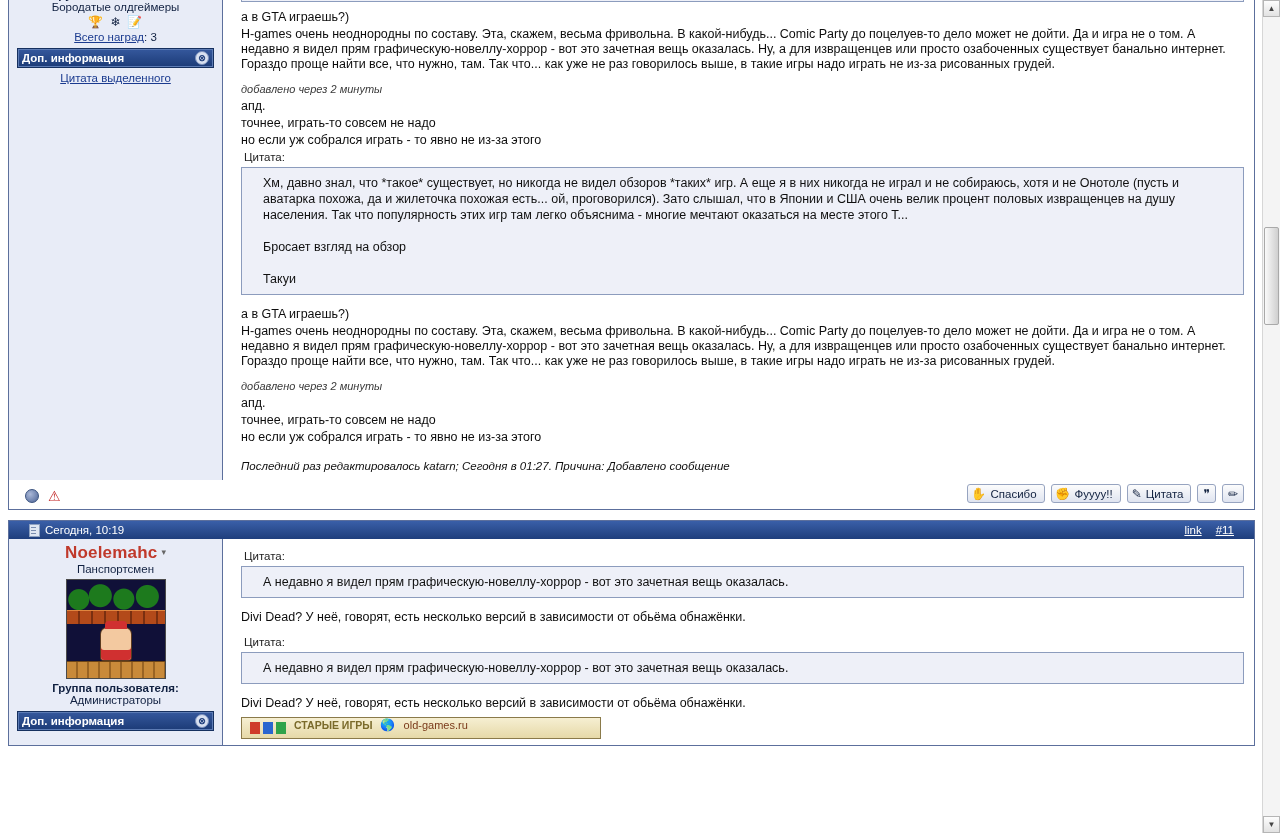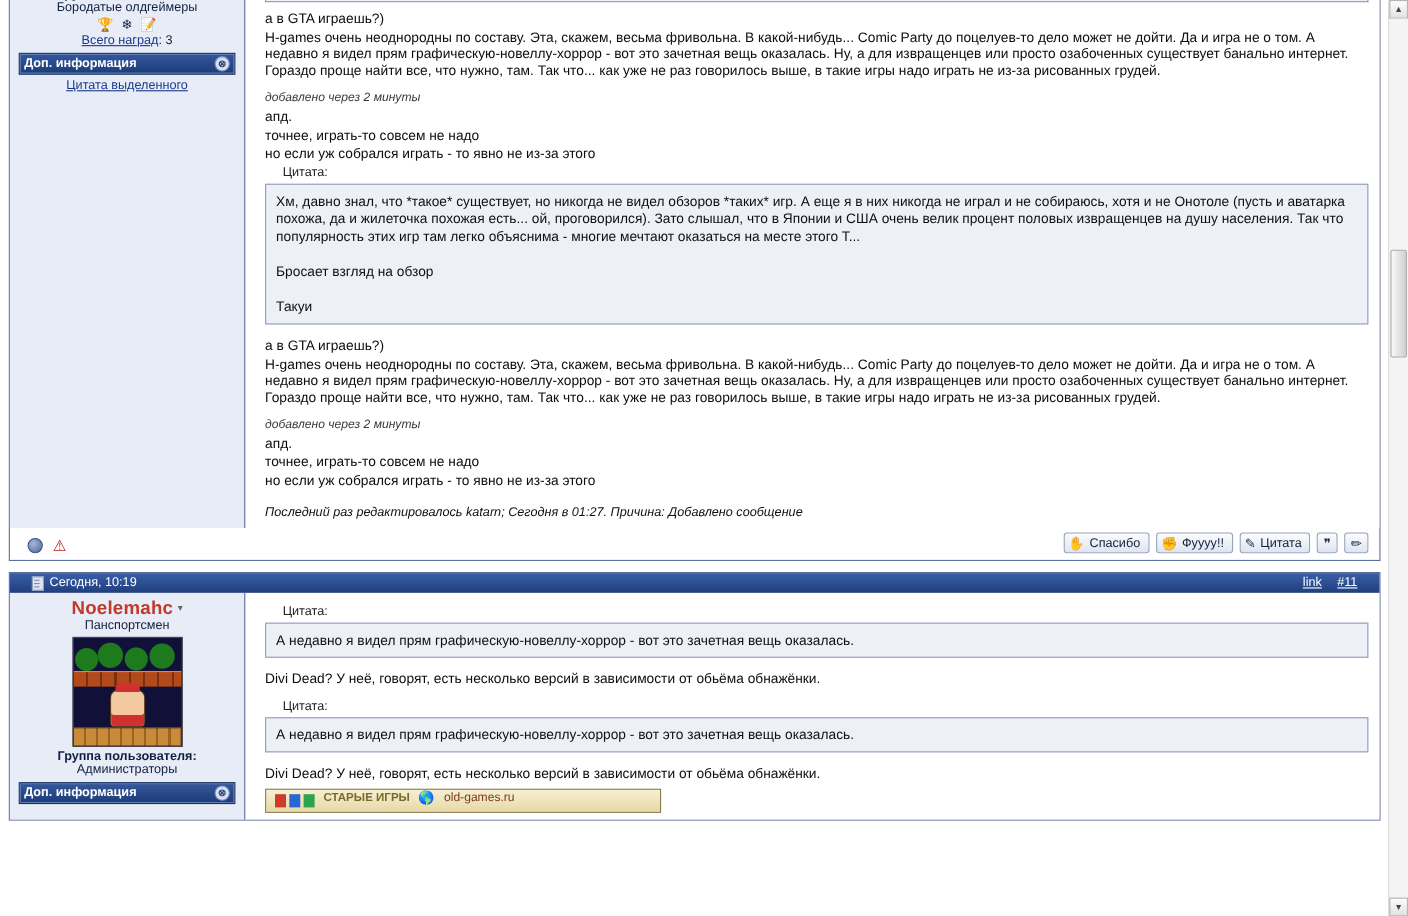--- a/index.html
+++ b/index.html
@@ -177,26 +177,26 @@
     color: #22407c;
     font-size: 9px;
     line-height: 12px;
     text-align: center;
     border: 1px solid #7b91bd;
   }
 
   .quote-label {
     font-size: 11.5px;
     color: #222;
-    margin: 2px 0 2px 16px;
+    margin: 2px 0 2px 3px;
   }
   .quote-box {
     border: 1px solid #8c9cbd;
     background: #eef0f8;
-    padding: 7px 9px;
+    padding: 7px 21px;
     font-size: 12.5px;
     line-height: 16px;
     color: #101010;
     margin-bottom: 12px;
   }
   .added-note {
     font-style: italic;
     font-size: 11px;
     color: #3a3a3a;
     margin: 10px 0 2px 0;

